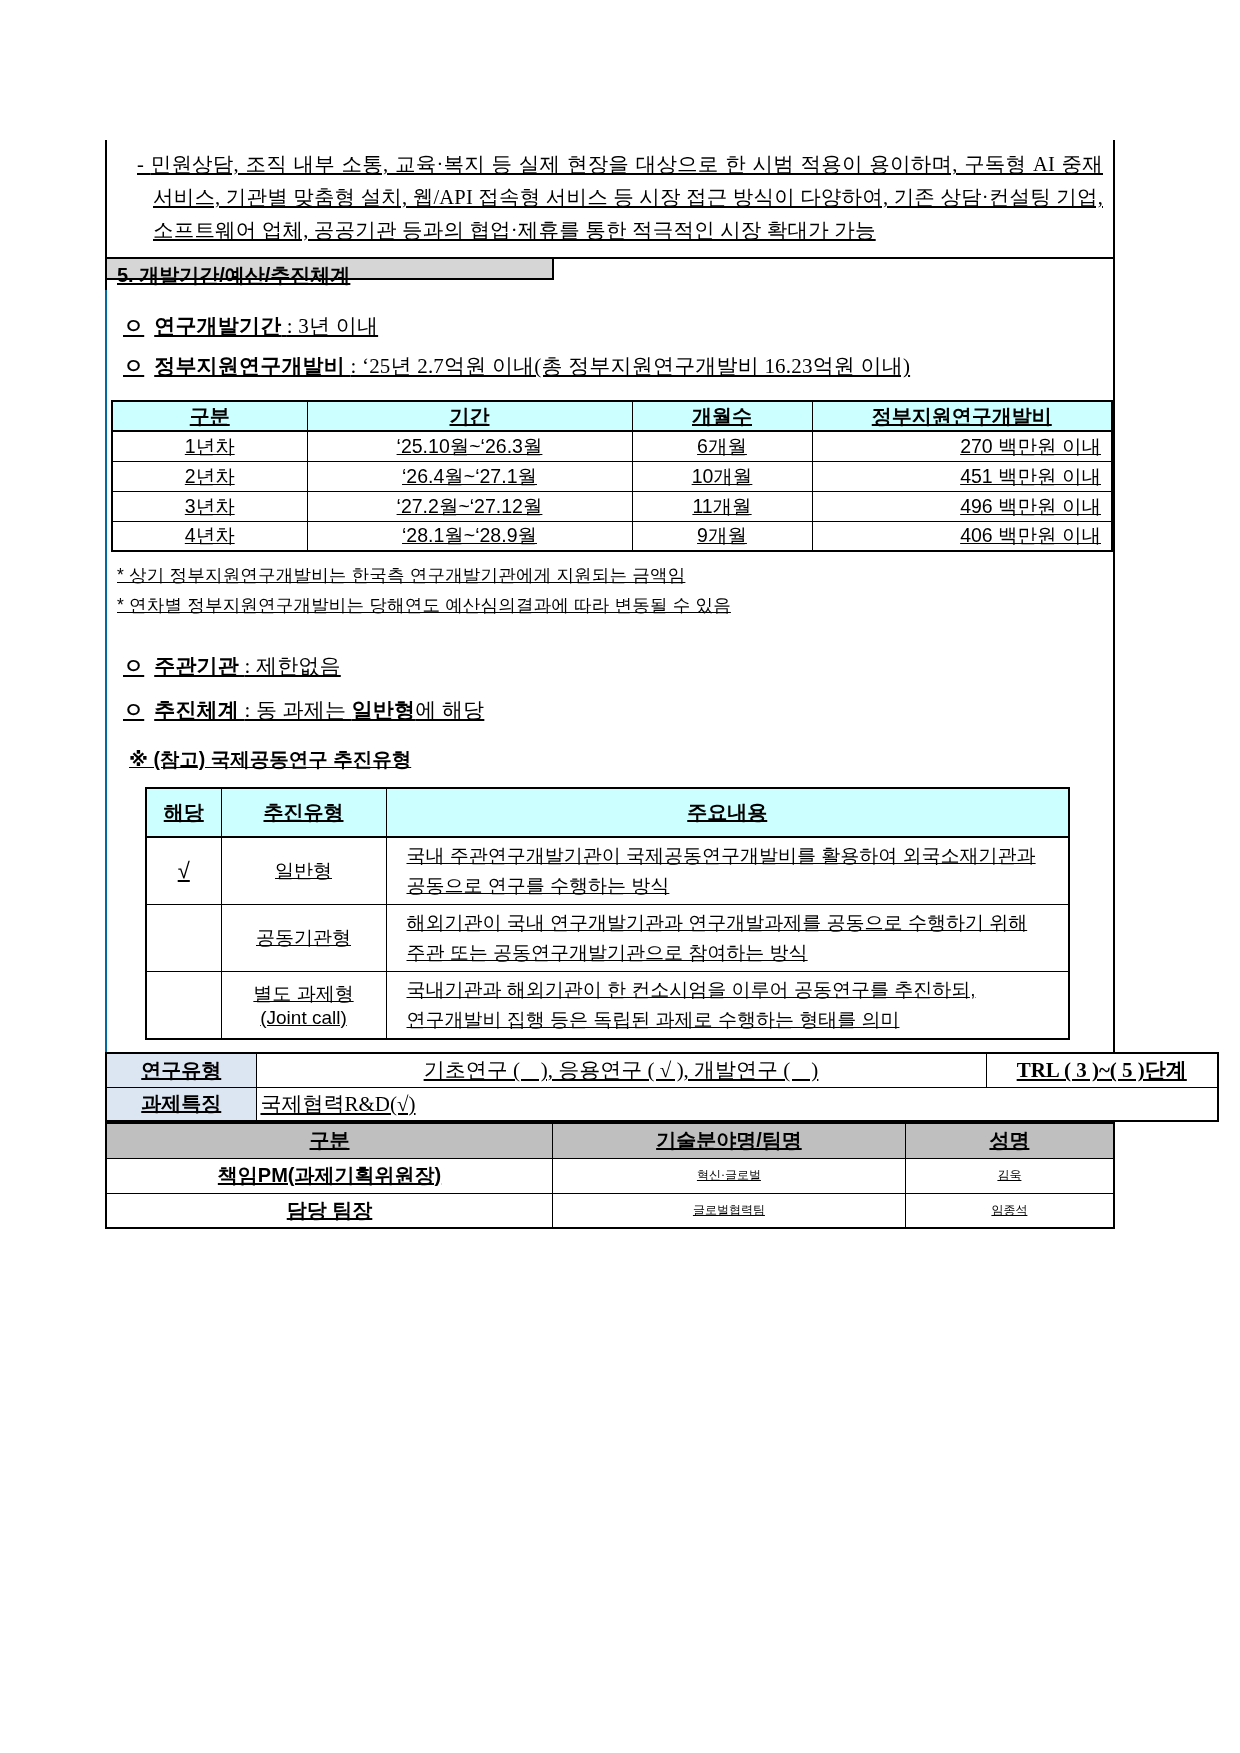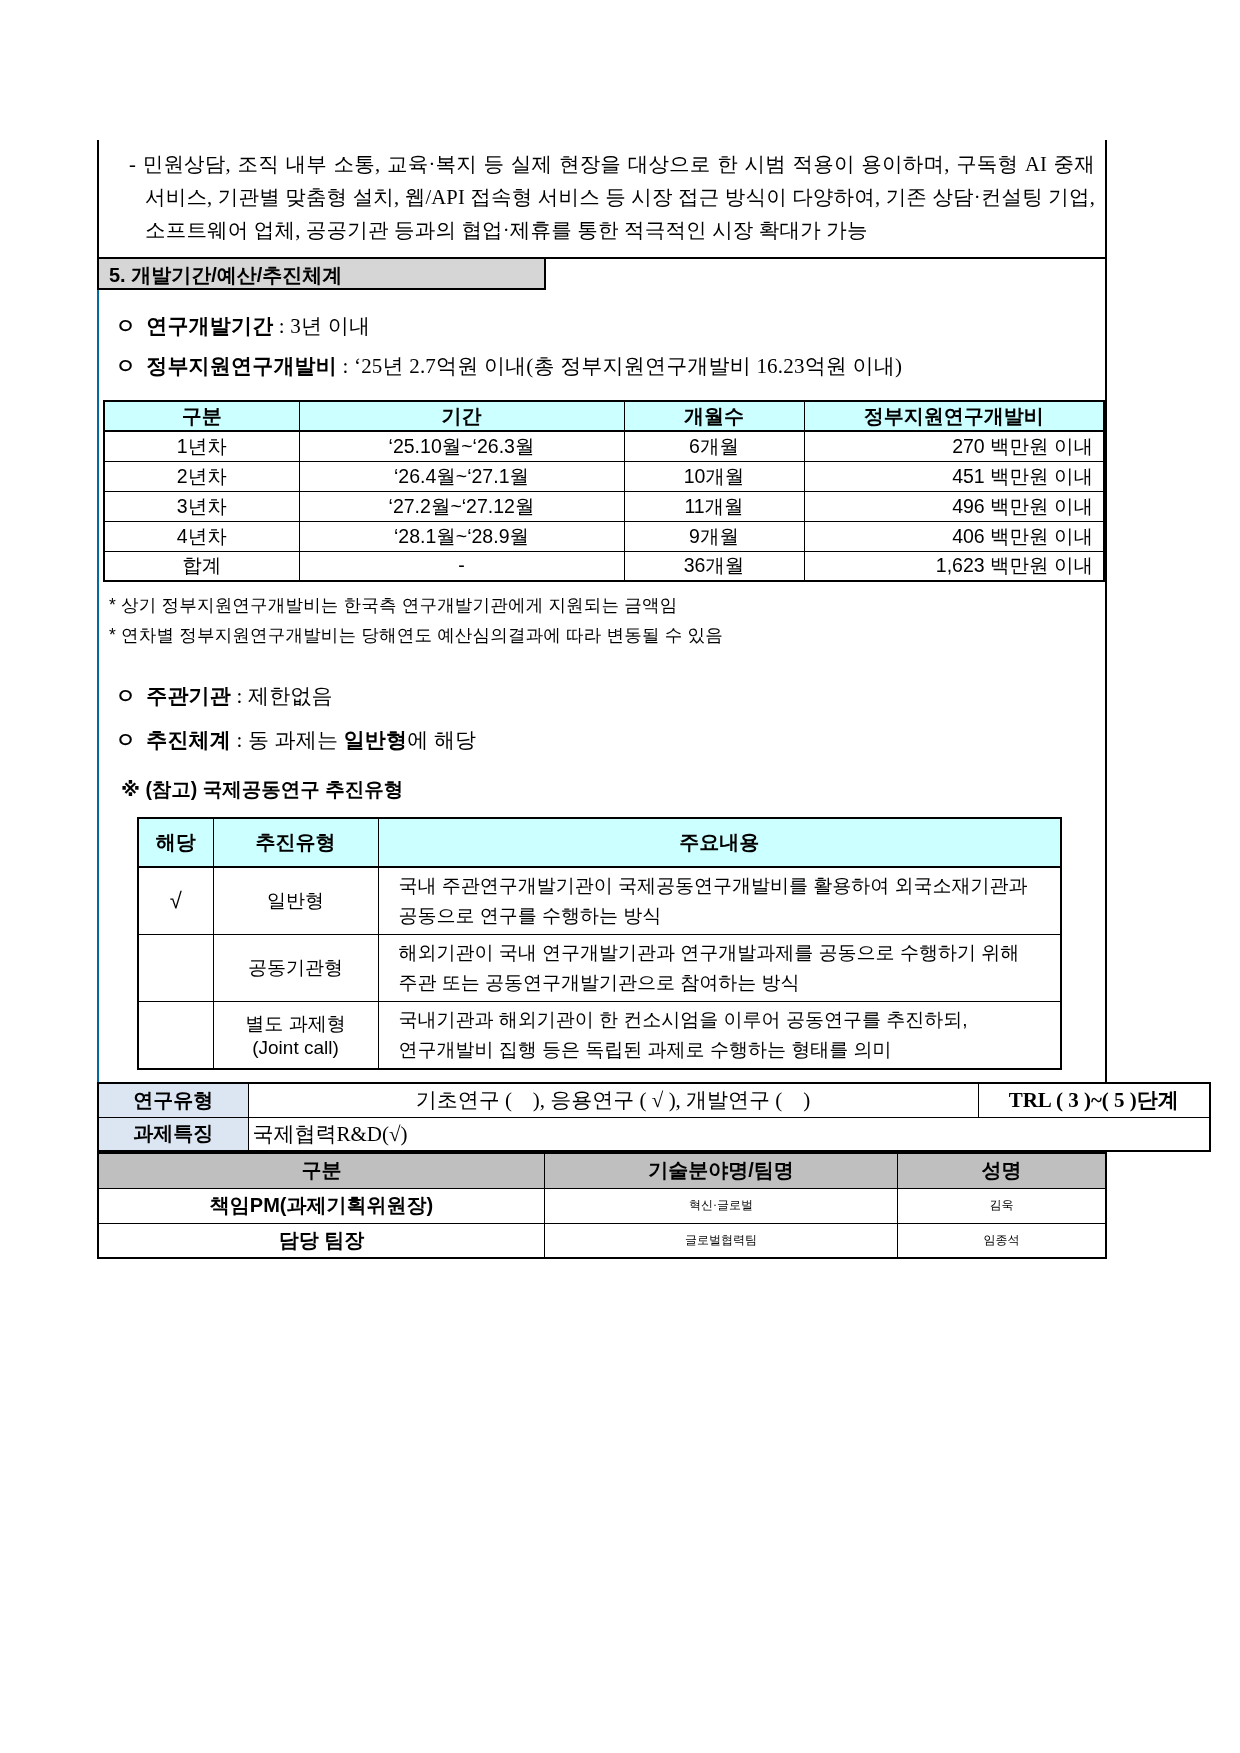--- a/index.html
+++ b/index.html
@@ -1,36 +1,36 @@
 <!DOCTYPE html>
 <html><head>
 <meta charset="utf-8">
 <style>
   * { box-sizing: border-box; }
   html,body { margin:0; padding:0; }
   body {
     width:1240px; height:1753px; background:#ffffff; position:relative;
     font-family:"Liberation Serif","DejaVu Serif",serif; color:#000;
   }
-  .doc { position:absolute; left:97px; top:140px; width:1010px; }
+  .doc { position:absolute; left:105px; top:140px; width:1010px;text-decoration:underline; }
 
   
   .top-box {
     border-left:2px solid #000; border-right:2px solid #000; border-bottom:2px solid #000;
     padding:8px 10px 10px 30px;
   }
   .p-bullet {
     font-size:20.5px; line-height:33px; text-align:justify; word-break:keep-all;
     text-indent:-16px; padding-left:16px; letter-spacing:0.2px;
   }
 
   
   .section-row { border-left:2px solid #000; border-right:2px solid #000; height:31px; }
   .section-cell {
-    width:447px; height:31px; background:#d6d6d6;
+    width:447px; height:21px; background:#d6d6d6;
     border-right:2px solid #000; border-bottom:2px solid #000;
     font-family:"Liberation Sans","DejaVu Sans",sans-serif;
     font-weight:bold; font-size:20px; padding:3px 0 0 10px;
   }
 
   
   .mid-box { border-left:2px solid #0369a1; border-right:2px solid #000; padding:10px 0 8px 0; }
 
   .bullet-line { font-size:21px; margin:12px 0 0 16px; letter-spacing:0.2px; }
   .bullet-line .marker { font-weight:bold; margin-right:10px; }
@@ -146,26 +146,20 @@
         <td>‘27.2월~‘27.12월</td>
         <td>11개월</td>
         <td class="num">496 백만원 이내</td>
       </tr>
       <tr>
         <td>4년차</td>
         <td>‘28.1월~‘28.9월</td>
         <td>9개월</td>
         <td class="num">406 백만원 이내</td>
       </tr>
-      <tr>
-        <td>합계</td>
-        <td>-</td>
-        <td>36개월</td>
-        <td class="num">1,623 백만원 이내</td>
-      </tr>
     </tbody>
       </table>
 
     <div class="footnotes">
       <div class="footnote">* 상기 정부지원연구개발비는 한국측 연구개발기관에게 지원되는 금액임</div>
       <div class="footnote">* 연차별 정부지원연구개발비는 당해연도 예산심의결과에 따라 변동될 수 있음</div>
     </div>
 
     <div class="bullet-line" style="margin-top:32px;">
       <span class="marker">ㅇ</span><span class="lbl">주관기관</span> <span>: 제한없음</span>

